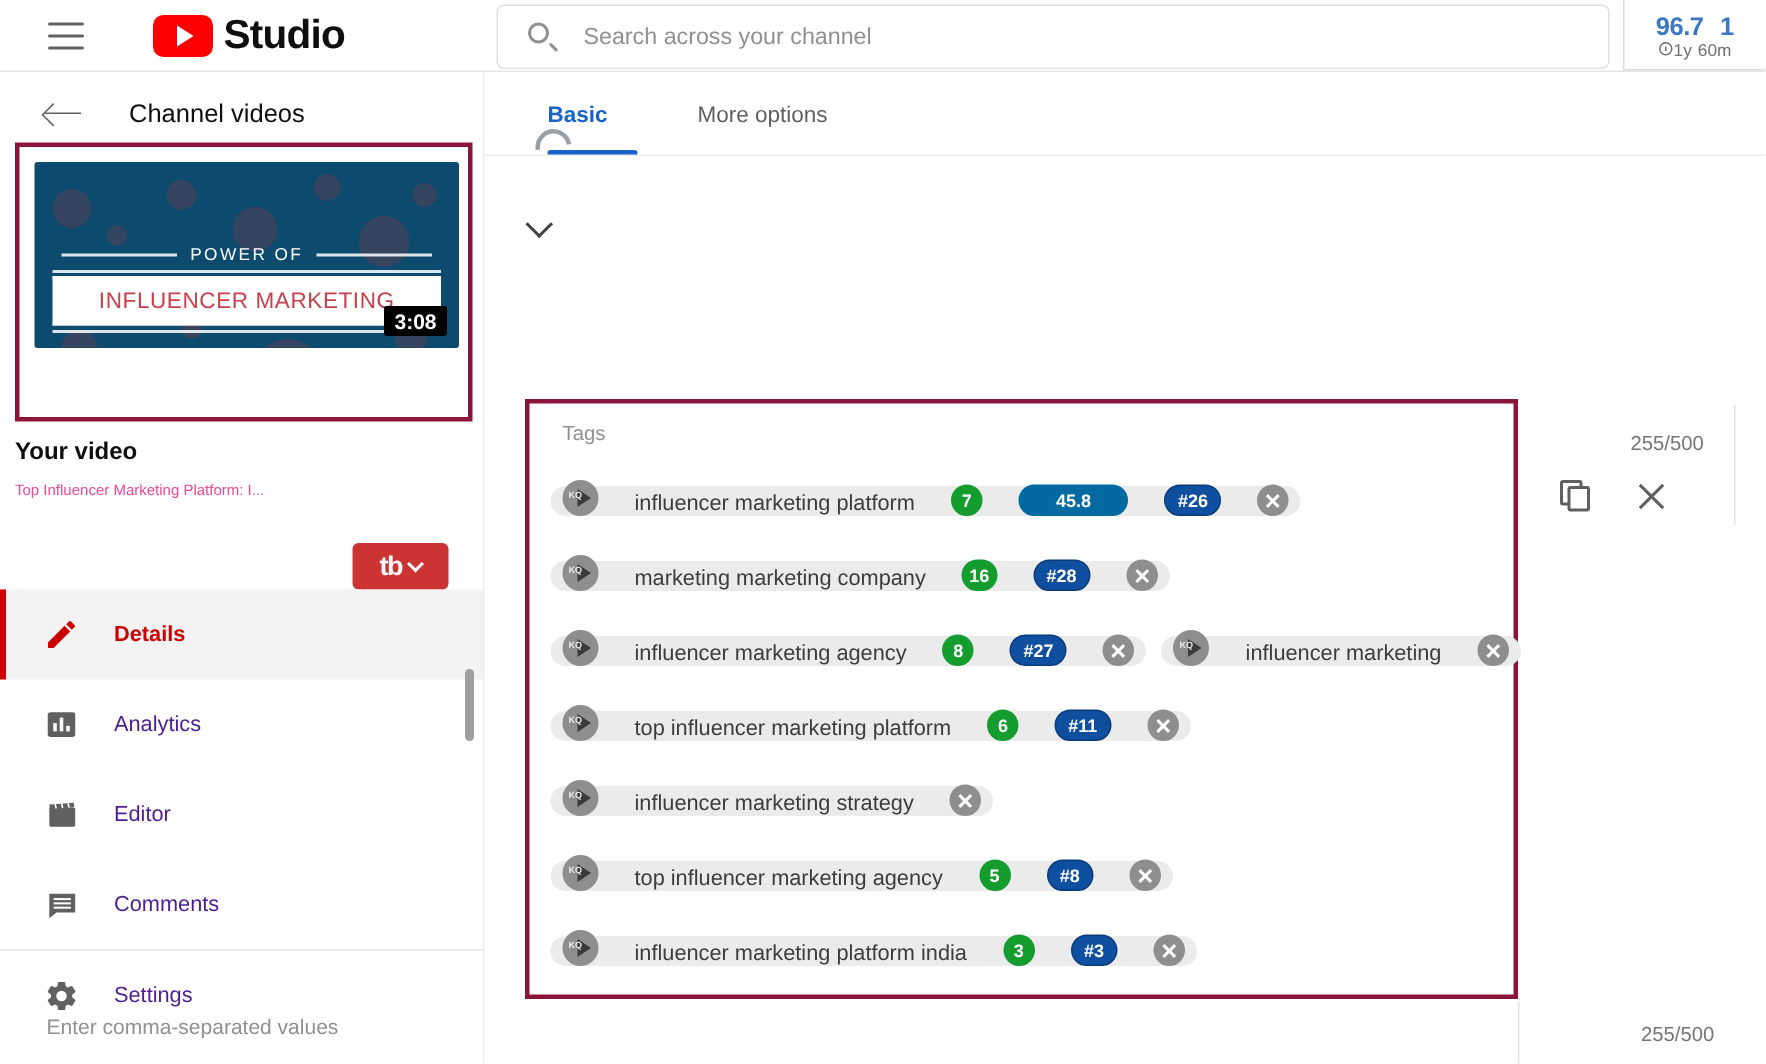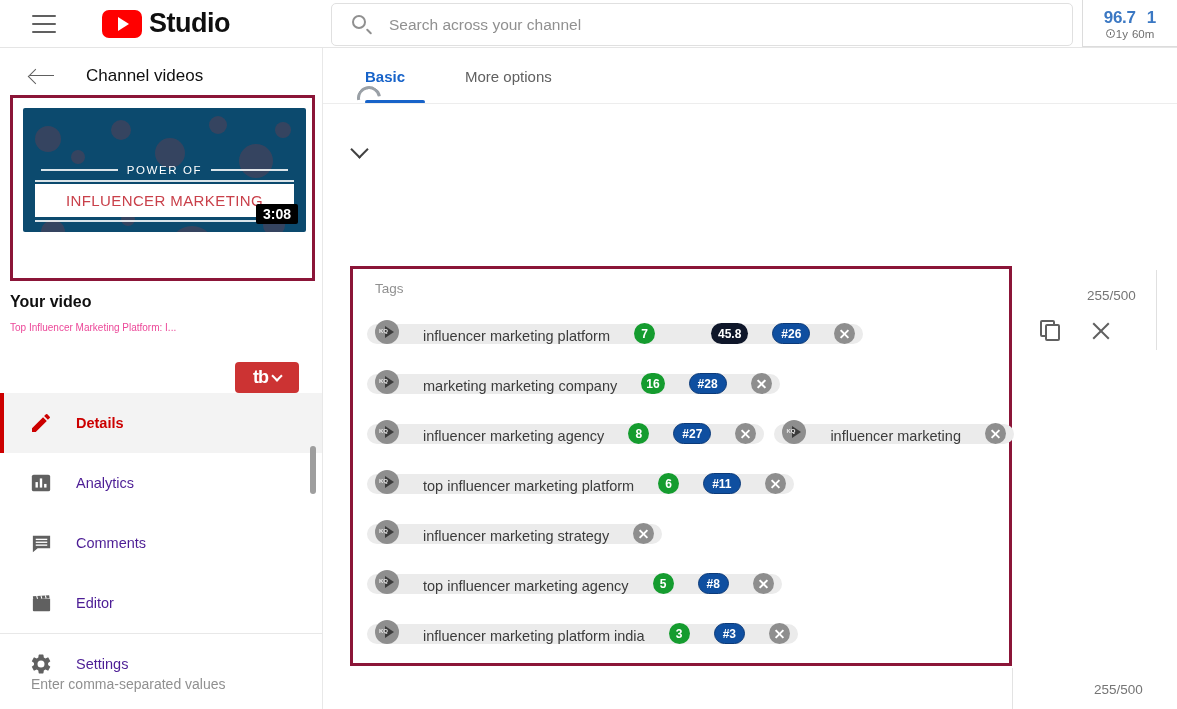--- a/index.html
+++ b/index.html
@@ -136,21 +136,21 @@
     border-radius:22px; height:20px; padding:0 8px 0 8px; gap:24px; cursor:pointer; }
   .chip-ico { width:24px;height:24px;border-radius:50%;background:#8e8e8e; flex:none;
     display:flex;align-items:center;justify-content:center; position:relative;}
   .chip-ico .ptri{width:0;height:0;border-left:9px solid #3a3a3a;border-top:6px solid transparent;
     border-bottom:6px solid transparent; margin-left:4px;}
   .chip-ico .kq{position:absolute;left:4px;top:8px;font-size:6px;color:#e8e8e8;font-weight:bold;}
   .chip-text { font-size:14.5px; color:#3c3c3c; white-space:nowrap; }
   .badge { display:inline-flex; align-items:center; justify-content:center;
     height:21px; font-size:12px; font-weight:bold; color:#fff; border-radius:11px; }
   .badge.green { background:#159c2f; min-width:21px; padding:0 5px; }
-  .badge.lblue { background:#0f172a; padding:0 7px;margin-left:32px; }
+  .badge.lblue { background:#0369a1; padding:0 25px; }
   .badge.dblue { background:#0f4fa0; border:1.5px solid #0b3a79; padding:0 8px; }
   .chip-x { width:21px;height:21px;border-radius:50%;background:#8e8e8e; flex:none;
     display:flex;align-items:center;justify-content:center; position:relative; cursor:pointer;}
   .chip-x::before,.chip-x::after{content:"";position:absolute;width:11px;height:2px;background:#fff;}
   .chip-x::before{transform:rotate(45deg);} .chip-x::after{transform:rotate(-45deg);}
 
   .counter-top { position:absolute; left:1087px; top:288px; font-size:13.5px; color:#757575; }
   .panel-actions { position:absolute; left:1040px; top:320px; display:flex; gap:28px; align-items:center;}
   .copy-ico { width:22px;height:22px;position:relative;cursor:pointer;}
   .copy-ico .b1{position:absolute;left:0;top:0;width:15px;height:17px;border:2px solid #606060;border-radius:2px;}
@@ -268,37 +268,37 @@
               <rect x="6" y="11" width="2.6" height="6" fill="#fff"></rect>
               <rect x="10.7" y="7" width="2.6" height="10" fill="#fff"></rect>
               <rect x="15.4" y="13" width="2.6" height="4" fill="#fff"></rect>
             </svg>
         </span>
         <span class="nav-label">Analytics</span>
       </div>
       <div class="nav-item">
         <span class="nav-ico">
           <svg width="23" height="23" viewBox="0 0 24 24">
+              <path d="M3 7h18v12a1 1 0 01-1 1H4a1 1 0 01-1-1V7z" fill="#606060"></path>
+              <path d="M3 4.5l17-1.2.4 3.3L3.4 7.8z" fill="#606060"></path>
+              <path d="M7 4.1l.8 3.2M11.5 3.8l.8 3.2M16 3.5l.8 3.2" stroke="#fff" stroke-width="1.1"></path>
+            </svg>
+        </span>
+        <span class="nav-label">Editor</span>
+      </div>
+      <div class="nav-item">
+        <span class="nav-ico">
+          <svg width="23" height="23" viewBox="0 0 24 24">
               <path d="M3 4h18v13H8l-5 4V4z" fill="#606060"></path>
               <rect x="6" y="7" width="12" height="1.4" fill="#fff"></rect>
               <rect x="6" y="10" width="12" height="1.4" fill="#fff"></rect>
               <rect x="6" y="13" width="12" height="1.4" fill="#fff"></rect>
             </svg>
         </span>
         <span class="nav-label">Comments</span>
-      </div>
-      <div class="nav-item">
-        <span class="nav-ico">
-          <svg width="23" height="23" viewBox="0 0 24 24">
-              <path d="M3 7h18v12a1 1 0 01-1 1H4a1 1 0 01-1-1V7z" fill="#606060"></path>
-              <path d="M3 4.5l17-1.2.4 3.3L3.4 7.8z" fill="#606060"></path>
-              <path d="M7 4.1l.8 3.2M11.5 3.8l.8 3.2M16 3.5l.8 3.2" stroke="#fff" stroke-width="1.1"></path>
-            </svg>
-        </span>
-        <span class="nav-label">Editor</span>
       </div>
       <div class="nav-divider"></div>
       <div class="nav-item">
         <span class="nav-ico">
           <svg width="24" height="24" viewBox="0 0 24 24">
               <path d="M19.1 12.9c.04-.3.06-.6.06-.9s-.02-.6-.06-.9l2-1.6a.5.5 0 00.12-.6l-1.9-3.3a.5.5 0 00-.6-.2l-2.4 1a7 7 0 00-1.5-.9l-.36-2.5a.5.5 0 00-.5-.4h-3.8a.5.5 0 00-.5.4l-.36 2.5c-.54.22-1.04.52-1.5.9l-2.4-1a.5.5 0 00-.6.2l-1.9 3.3a.5.5 0 00.12.6l2 1.6c-.04.3-.06.6-.06.9s.02.6.06.9l-2 1.6a.5.5 0 00-.12.6l1.9 3.3c.13.22.4.3.6.2l2.4-1c.46.38.96.68 1.5.9l.36 2.5a.5.5 0 00.5.4h3.8a.5.5 0 00.5-.4l.36-2.5c.54-.22 1.04-.52 1.5-.9l2.4 1c.2.1.47.02.6-.2l1.9-3.3a.5.5 0 00-.12-.6l-2-1.6zM12 15.5A3.5 3.5 0 1112 8.5a3.5 3.5 0 010 7z" fill="#606060"></path>
             </svg>
         </span>
         <span class="nav-label">Settings</span>
       </div>

